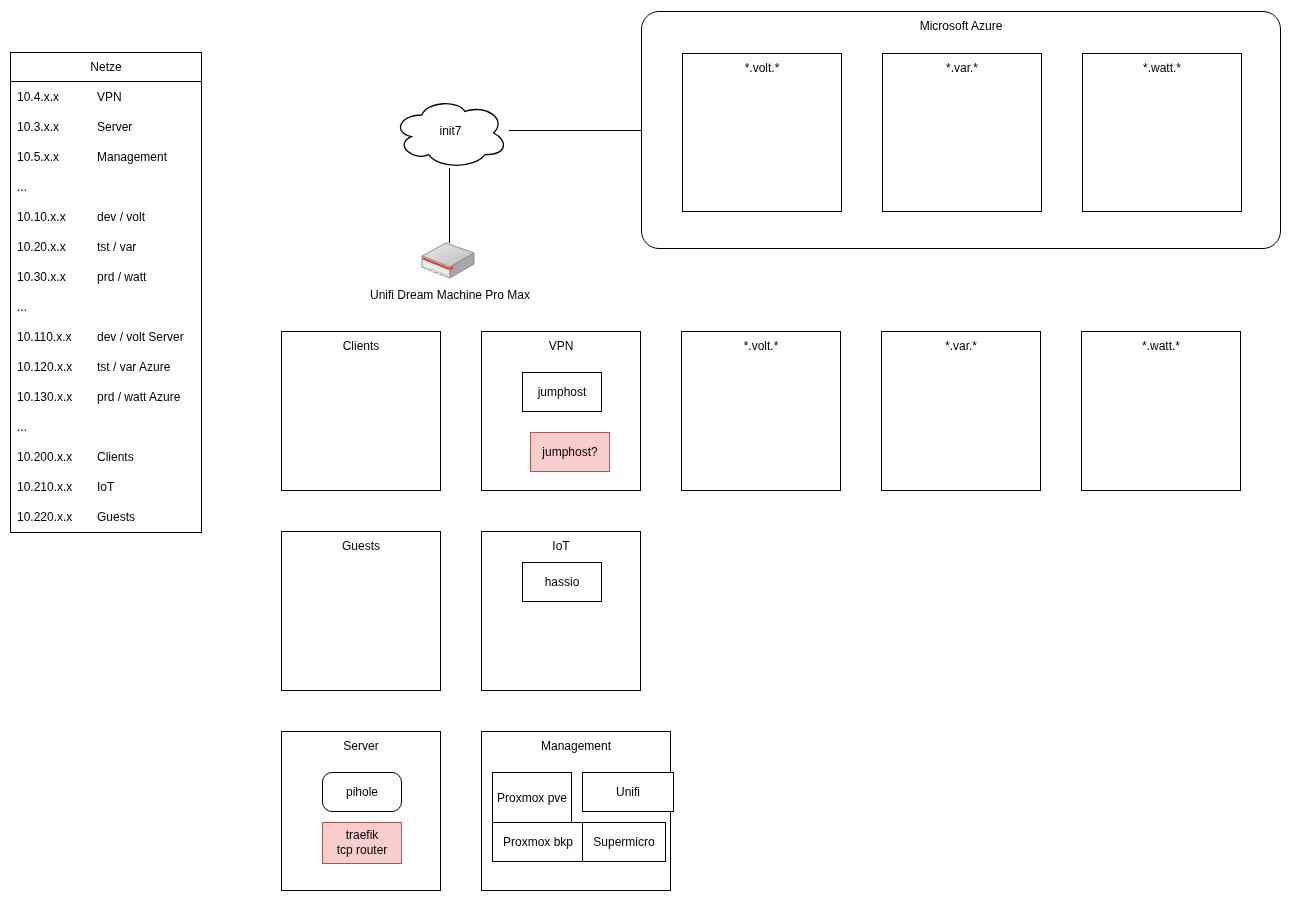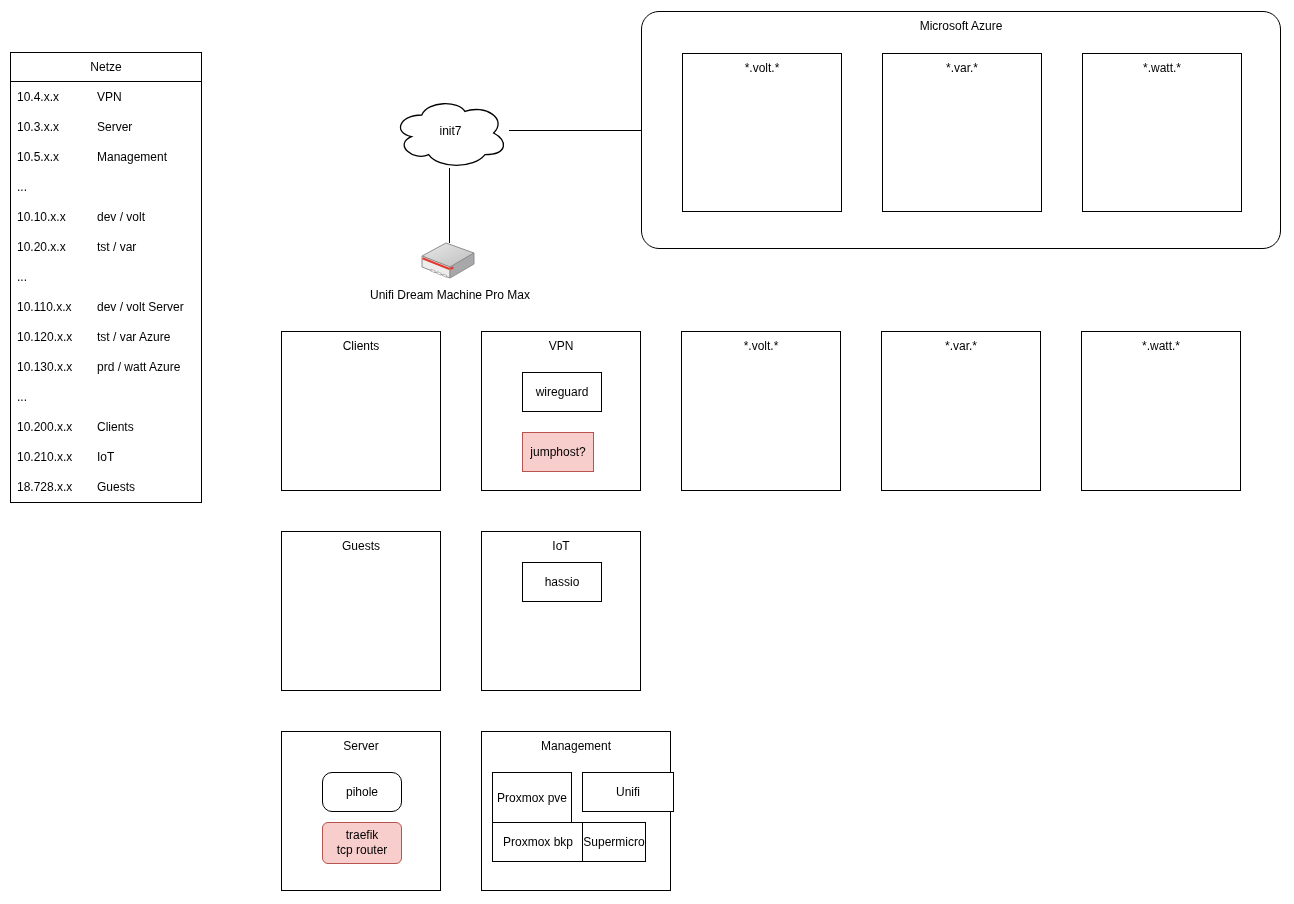--- a/index.html
+++ b/index.html
@@ -93,20 +93,24 @@
       </div>
       <div class="netze-row">
         <span class="ip">10.10.x.x</span>
         <span class="nm">dev / volt</span>
       </div>
       <div class="netze-row">
         <span class="ip">10.20.x.x</span>
         <span class="nm">tst / var</span>
       </div>
       <div class="netze-row">
+        <span class="ip">10.30.x.x</span>
+        <span class="nm">prd / watt</span>
+      </div>
+      <div class="netze-row">
         <span class="ip">...</span>
         <span class="nm"></span>
       </div>
       <div class="netze-row">
         <span class="ip">10.110.x.x</span>
         <span class="nm">dev / volt Server</span>
       </div>
       <div class="netze-row">
         <span class="ip">10.120.x.x</span>
         <span class="nm">tst / var Azure</span>
@@ -121,21 +125,21 @@
       </div>
       <div class="netze-row">
         <span class="ip">10.200.x.x</span>
         <span class="nm">Clients</span>
       </div>
       <div class="netze-row">
         <span class="ip">10.210.x.x</span>
         <span class="nm">IoT</span>
       </div>
       <div class="netze-row">
-        <span class="ip">18.728.x.x</span>
+        <span class="ip">10.220.x.x</span>
         <span class="nm">Guests</span>
       </div>
     </div>
   </div>
 
   <div class="conn" style="left:509px; top:130px; width:132px; height:1px;"></div>
   <div class="conn" style="left:449px; top:168px; width:1px; height:75px;"></div>
 
   <svg style="position:absolute; left:392px; top:96px;" width="117" height="74" viewBox="0 0 117 74">
     <path d="M29.75,19 C6.75,19 1,37 19.4,40.6 C1,48.5 21.7,65.8 36.65,58.6 C47,73 81.5,73 93,58.6 C116,58.6 116,44.2 101.6,37 C116,22.6 93,8.2 72.875,15.4 C67.125,4.6 35.5,4.6 29.75,19 Z" fill="#ffffff" stroke="#000000" stroke-width="1.3"></path>
@@ -172,22 +176,22 @@
       <div class="zone-label">*.watt.*</div>
     </div>
   </div>
 
   <div class="box" style="left:281px; top:331px; width:160px; height:160px;">
     <div class="zone-label">Clients</div>
   </div>
 
   <div class="box" style="left:481px; top:331px; width:160px; height:160px;">
     <div class="zone-label">VPN</div>
-    <div class="node" style="left:40px; top:40px; width:80px; height:40px;">wireguard</div>
-    <div class="node hl" style="left:40px; top:100px; width:72px; height:40px;">jumphost?</div>
+    <div class="node" style="left:40px; top:40px; width:80px; height:40px;">jumphost</div>
+    <div class="node hl" style="left:48px; top:100px; width:80px; height:40px;">jumphost?</div>
   </div>
 
   <div class="box" style="left:681px; top:331px; width:160px; height:160px;">
     <div class="zone-label">*.volt.*</div>
   </div>
   <div class="box" style="left:881px; top:331px; width:160px; height:160px;">
     <div class="zone-label">*.var.*</div>
   </div>
   <div class="box" style="left:1081px; top:331px; width:160px; height:160px;">
     <div class="zone-label">*.watt.*</div>
@@ -198,25 +202,25 @@
   </div>
 
   <div class="box" style="left:481px; top:531px; width:160px; height:160px;">
     <div class="zone-label">IoT</div>
     <div class="node" style="left:40px; top:30px; width:80px; height:40px;">hassio</div>
   </div>
 
   <div class="box" style="left:281px; top:731px; width:160px; height:160px;">
     <div class="zone-label">Server</div>
     <div class="node" style="left:40px; top:40px; width:80px; height:40px;border-radius:10px;">pihole</div>
-    <div class="node hl" style="left:40px; top:90px; width:80px; height:42px;border-radius:6px;">traefik
+    <div class="node hl" style="left:40px; top:90px; width:80px; height:42px;">traefik
 tcp router</div>
   </div>
 
   <div class="box" style="left:481px; top:731px; width:190px; height:160px;">
     <div class="zone-label">Management</div>
     <div class="node" style="left:10px; top:40px; width:80px; height:52px;">Proxmox pve</div>
     <div class="node" style="left:100px; top:40px; width:92px; height:40px;">Unifi</div>
     <div class="node" style="left:10px; top:90px; width:92px; height:40px;">Proxmox bkp</div>
-    <div class="node" style="left:100px; top:90px; width:64px; height:40px;">Supermicro</div>
+    <div class="node" style="left:100px; top:90px; width:84px; height:40px;">Supermicro</div>
   </div>
 
 </div>
 
 </body></html>

